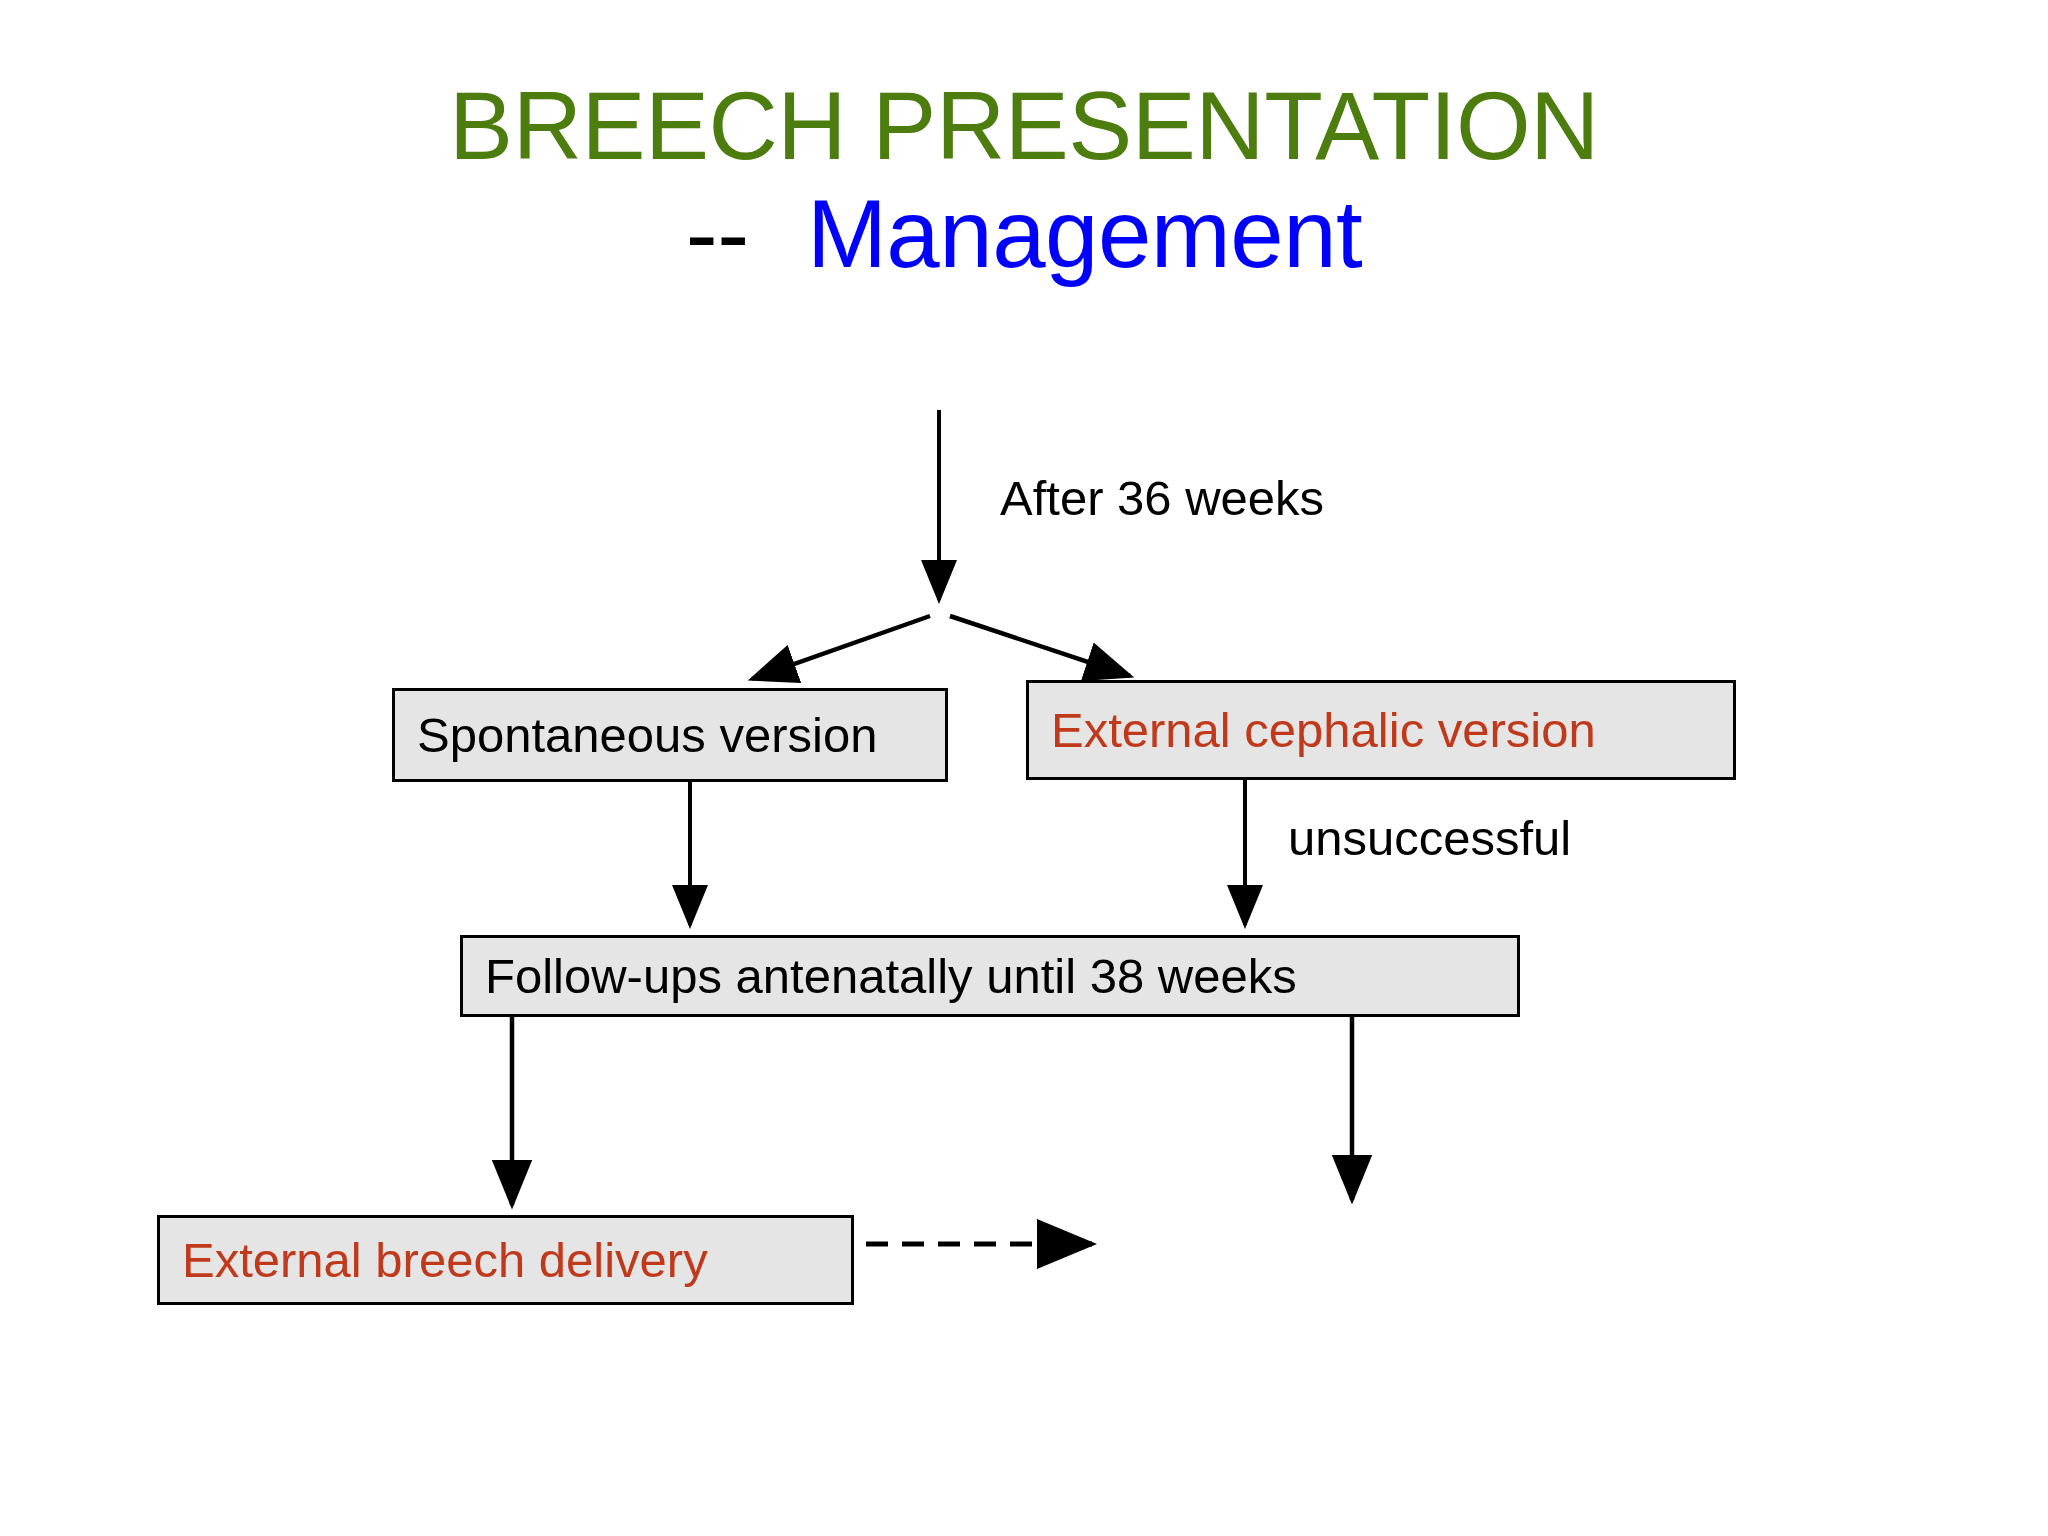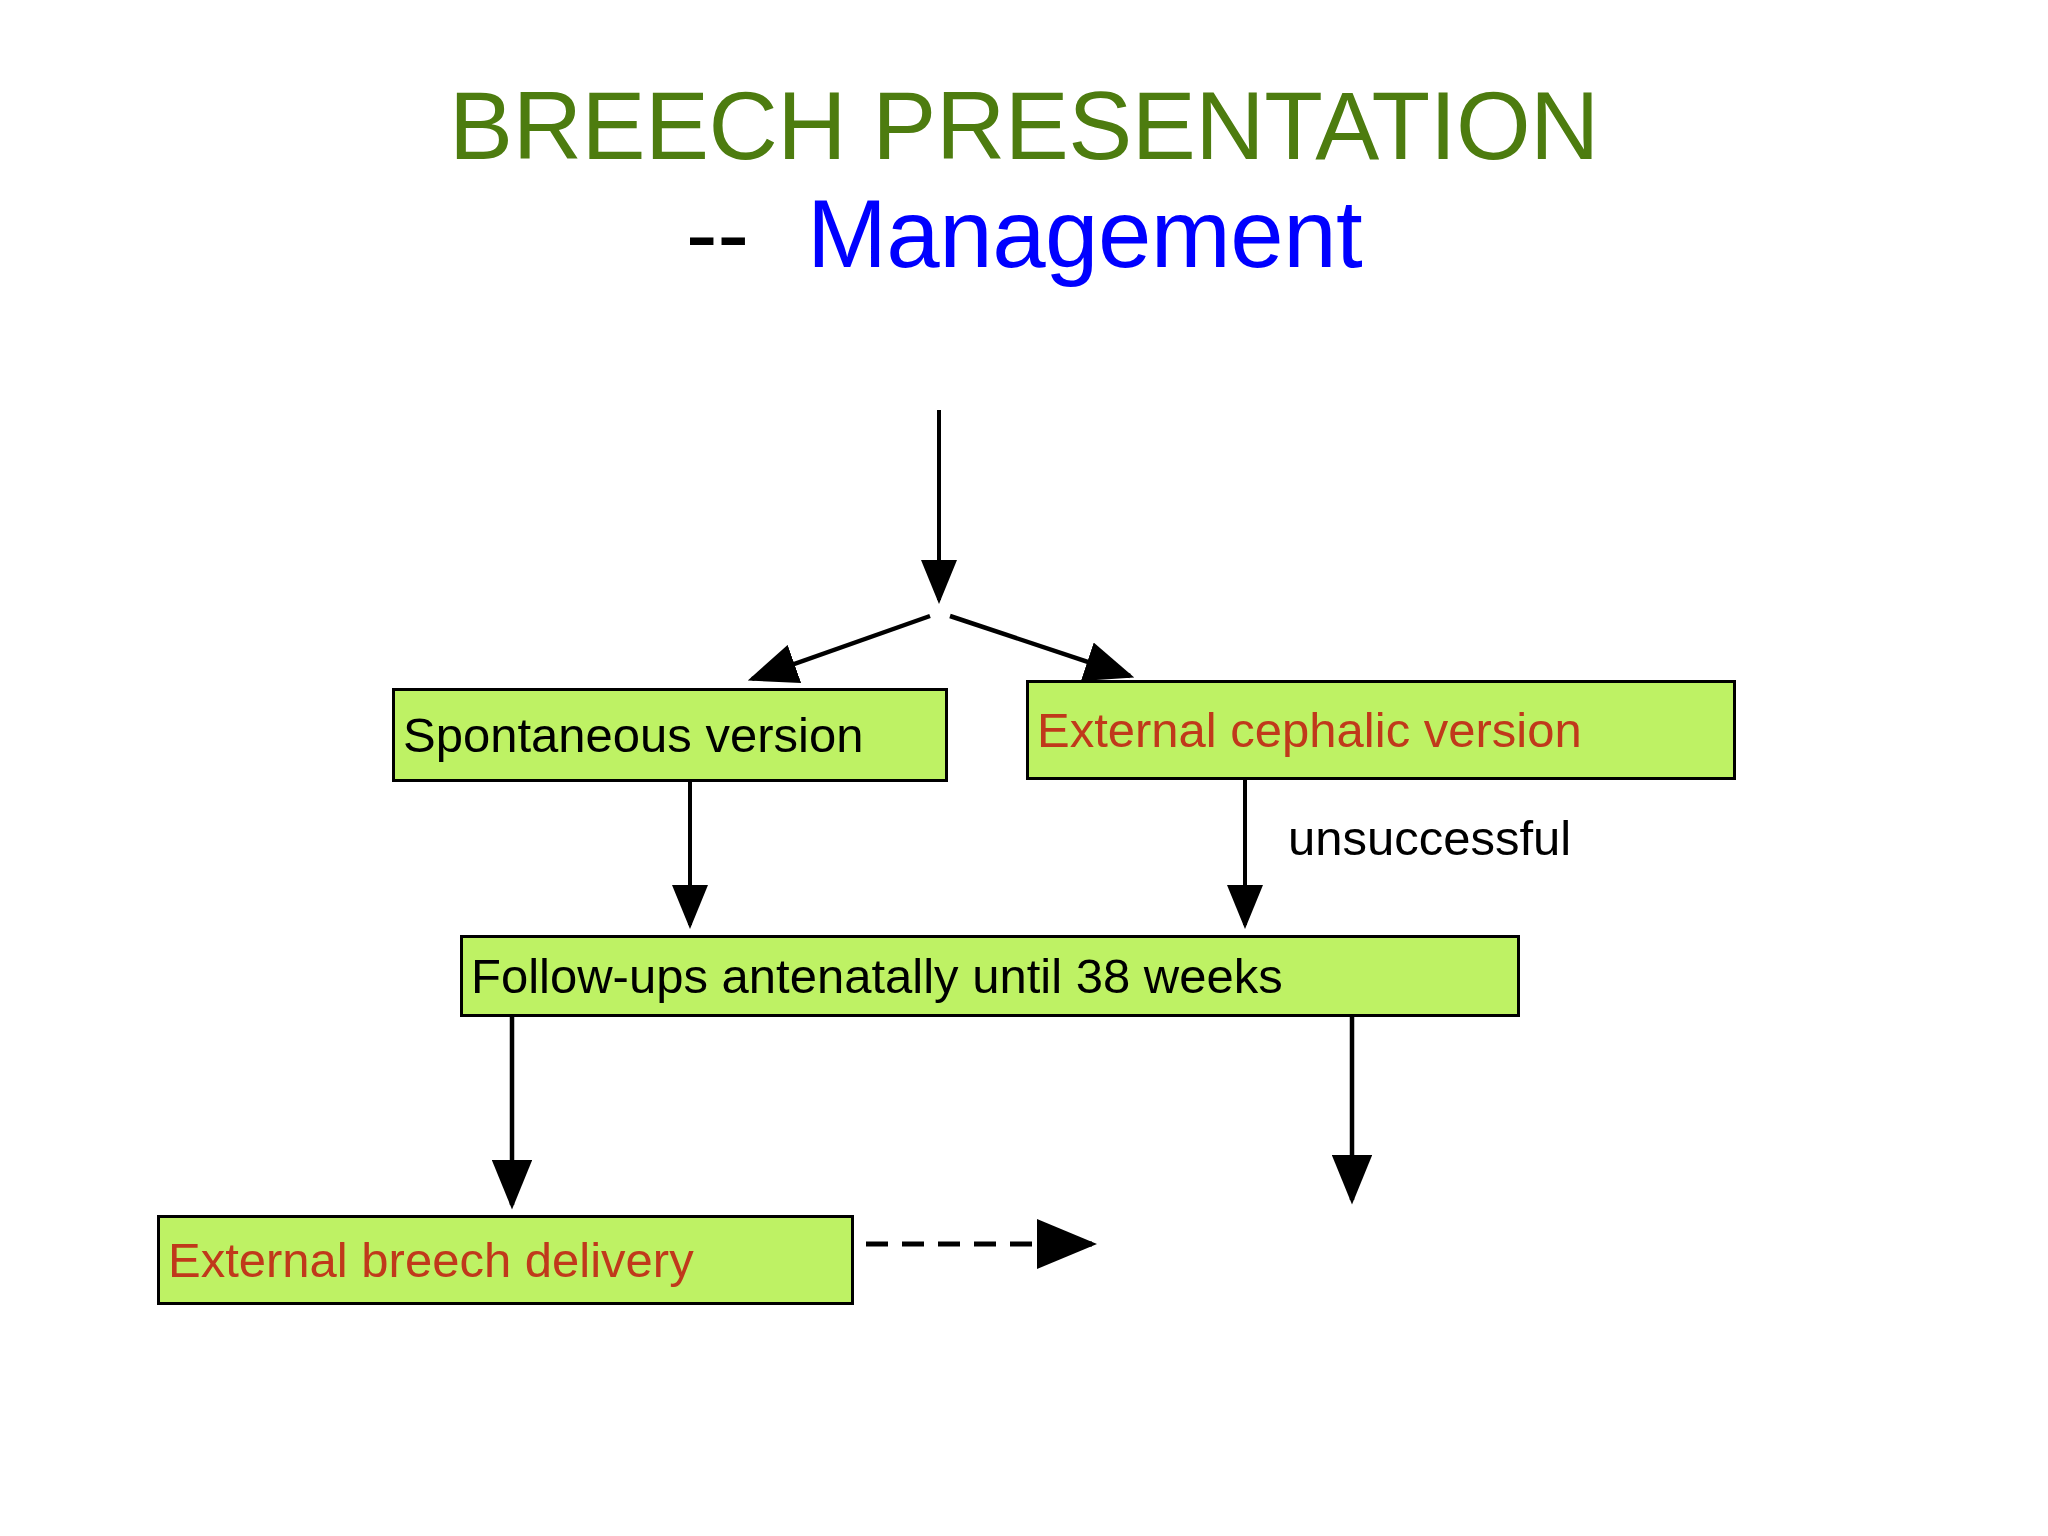--- a/index.html
+++ b/index.html
@@ -41,28 +41,28 @@
     left: 0;
     top: 0;
     width: 2048px;
     height: 1536px;
   }
 
   
   .node {
     position: absolute;
     box-sizing: border-box;
-    background: #bef264;
+    background: #e5e5e5;
     border: 3px solid #000000;
     display: flex;
     align-items: center;
     font-size: 49px;
     font-weight: 400;
     white-space: nowrap;
-    padding-left: 8px;
+    padding-left: 22px;
     color: #000000;
   }
   .node.red { color: #c0391b; margin-left: 24px; }
 
   #node-spontaneous      { left: 392px;  top: 688px;  width: 556px; height: 94px; }
   #node-ecv              { left: 1002px; top: 680px;  width: 710px; height: 100px; }
   #node-followups        { left: 460px;  top: 935px;  width: 1060px; height: 82px; }
   #node-vaginal          { left: 133px;  top: 1215px; width: 697px; height: 90px; }
   #node-caesarean        { left: 1103px; top: 1210px; width: 559px; height: 86px; }
 
@@ -118,17 +118,18 @@
 
   <div class="node" id="node-spontaneous">Spontaneous version</div>
 
   <div class="node red" id="node-ecv">External cephalic version</div>
 
   <div class="node" id="node-followups">Follow-ups antenatally until 38 weeks</div>
 
   <div class="node red" id="node-vaginal">External breech delivery</div>
 
 
+  <div class="edge-label" id="label-after36">After 36 weeks</div>
 
 
   <div class="edge-label" id="label-unsuccessful">unsuccessful</div>
 
 </div>
 
 </body></html>

